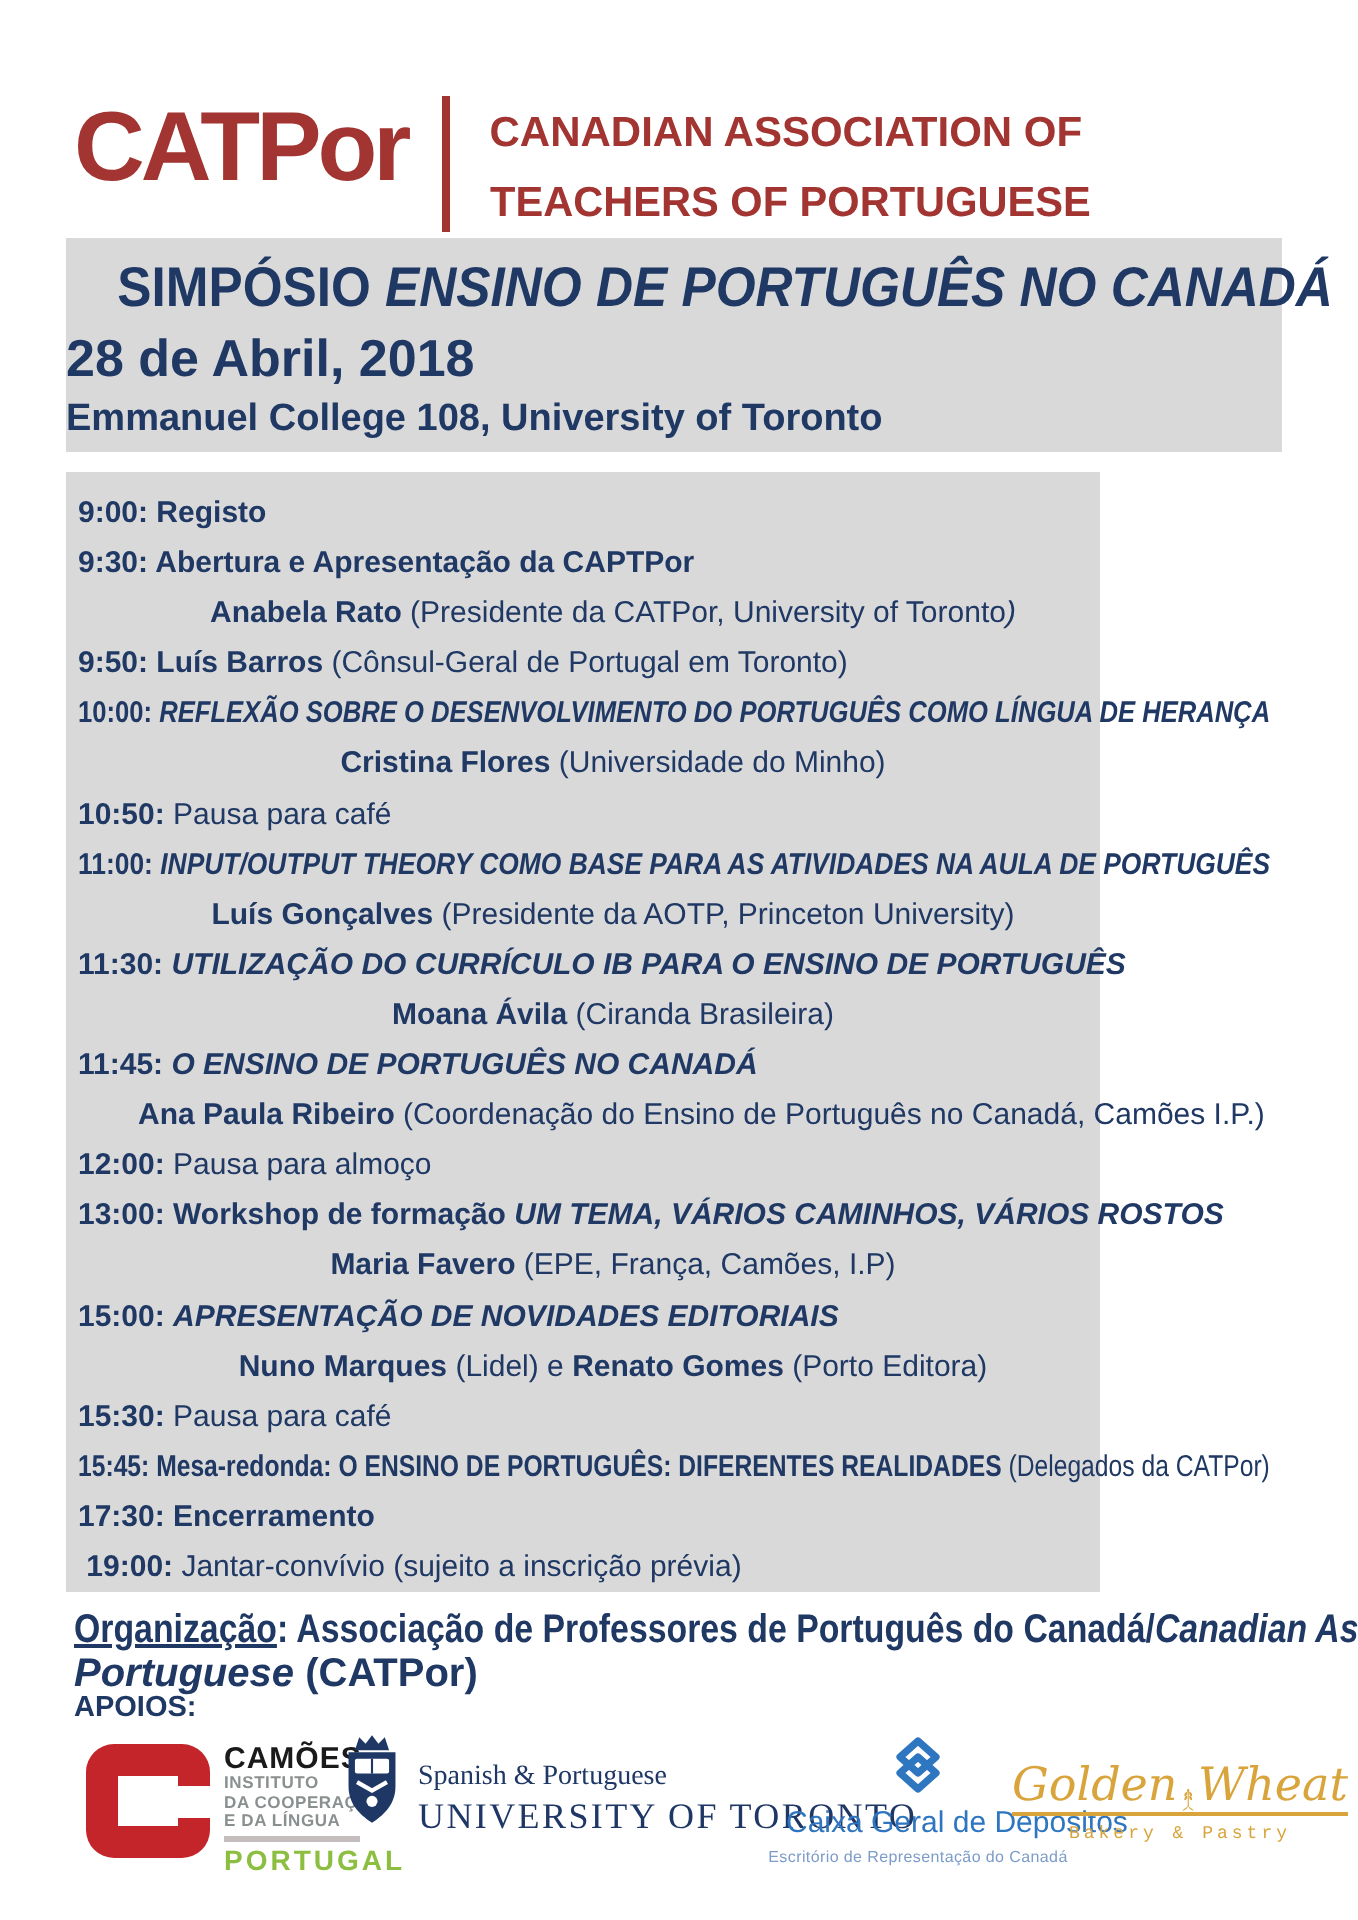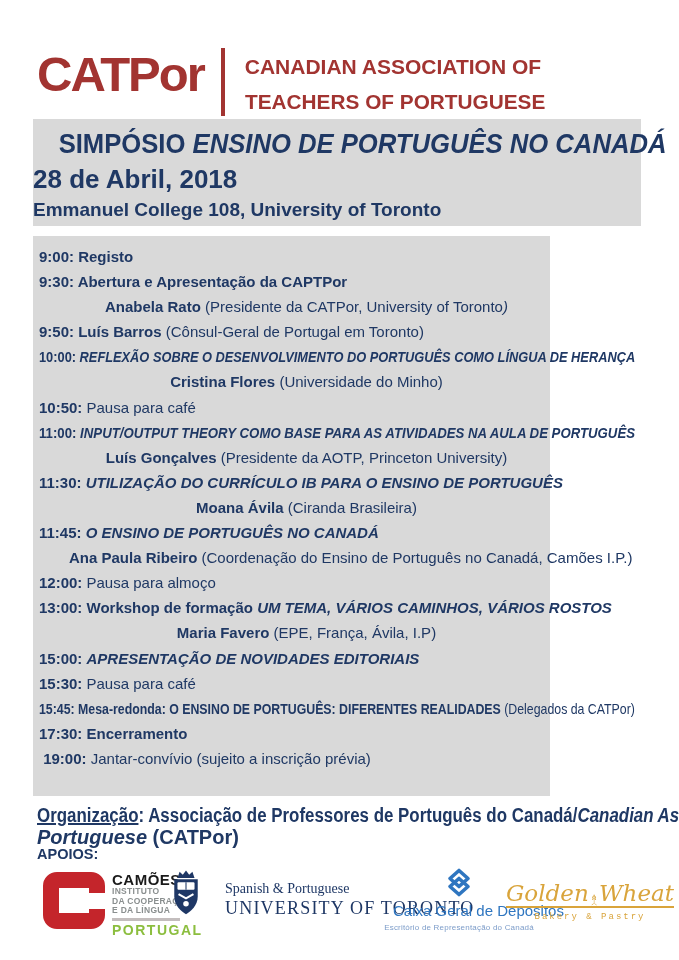--- a/index.html
+++ b/index.html
@@ -47,21 +47,21 @@
   .logo-camoes{left:10px;display:flex;}
   .camoes-c{width:62px;height:57px;box-sizing:border-box;border:16px solid #C4252B;border-radius:14px;position:relative;margin-top:6px;}
   .camoes-c::after{content:"";position:absolute;right:-16px;top:50%;transform:translateY(-50%);width:16px;height:16px;background:#fff;}
   .camoes-text{margin-left:7px;padding-top:6px;}
   .camoes-title{font-size:15px;font-weight:bold;color:#1A1A1A;letter-spacing:.5px;line-height:15px;}
   .camoes-sub{font-size:8.5px;color:#8A8F8F;font-weight:bold;line-height:9.5px;letter-spacing:.3px;}
   .camoes-smudge{width:68px;height:3px;background:#C3BDBD;margin:2px 0 2px 0;}
   .camoes-country{font-size:14px;font-weight:bold;color:#8CBE3F;letter-spacing:1.5px;line-height:15px;}
 
   
-  .logo-uoft{left:137px;display:flex;align-items:center;gap:16px;}
+  .logo-uoft{left:137px;display:flex;align-items:flex-start;}
   .uoft-text{margin-left:7px;font-family:"Liberation Serif",serif;color:#1E3765;padding-top:15px;}
   .uoft-dept{font-size:14px;line-height:16px;}
   .uoft-name{font-size:18px;letter-spacing:1.2px;line-height:22px;white-space:nowrap;}
 
   
   .logo-cgd{left:336px;width:180px;text-align:center;padding-top:2px;}
   .cgd-title{font-size:15px;color:#2F76C0;margin-top:1px;white-space:nowrap;padding-left:24px;}
   .cgd-sub{font-size:8px;color:#7C9CC9;margin-top:4px;letter-spacing:.2px;white-space:nowrap;}
 
   
@@ -100,22 +100,23 @@
       <div class="sched-row fit indent"><span class="seg-b">Cristina Flores</span><span class="seg-r"> (Universidade do Minho)</span></div>
       <div class="sched-row fit"><span class="seg-b">10:50:</span><span class="seg-r"> Pausa para café</span></div>
       <div class="sched-row fit" style="transform-origin: 0px 50%; transform: scaleX(0.880355);"><span class="seg-b">11:00: </span><span class="seg-bi">INPUT/OUTPUT THEORY COMO BASE PARA AS ATIVIDADES NA AULA DE PORTUGUÊS</span></div>
       <div class="sched-row fit indent"><span class="seg-b">Luís Gonçalves</span><span class="seg-r"> (Presidente da AOTP, Princeton University)</span></div>
       <div class="sched-row fit"><span class="seg-b">11:30: </span><span class="seg-bi">UTILIZAÇÃO DO CURRÍCULO IB PARA O ENSINO DE PORTUGUÊS</span></div>
       <div class="sched-row fit indent"><span class="seg-b">Moana Ávila</span><span class="seg-r"> (Ciranda Brasileira)</span></div>
       <div class="sched-row fit"><span class="seg-b">11:45: </span><span class="seg-bi">O ENSINO DE PORTUGUÊS NO CANADÁ</span></div>
       <div class="sched-row fit indent"><span class="seg-b">Ana Paula Ribeiro</span><span class="seg-r"> (Coordenação do Ensino de Português no Canadá, Camões I.P.)</span></div>
       <div class="sched-row fit"><span class="seg-b">12:00:</span><span class="seg-r"> Pausa para almoço</span></div>
       <div class="sched-row fit"><span class="seg-b">13:00: Workshop de formação </span><span class="seg-bi">UM TEMA, VÁRIOS CAMINHOS, VÁRIOS ROSTOS</span></div>
-      <div class="sched-row fit indent"><span class="seg-b">Maria Favero</span><span class="seg-r"> (EPE, França, Ávila, I.P)</span></div>
+      <div class="sched-row fit indent"><span class="seg-b">Maria Favero</span><span class="seg-r"> (EPE, França, Camões, I.P)</span></div>
       <div class="sched-row fit"><span class="seg-b">15:00: </span><span class="seg-bi">APRESENTAÇÃO DE NOVIDADES EDITORIAIS</span></div>
+      <div class="sched-row fit indent"><span class="seg-b">Nuno Marques</span><span class="seg-r"> (Lidel) e </span><span class="seg-b">Renato Gomes</span><span class="seg-r"> (Porto Editora)</span></div>
       <div class="sched-row fit"><span class="seg-b">15:30:</span><span class="seg-r"> Pausa para café</span></div>
       <div class="sched-row fit" style="transform-origin: 0px 50%; transform: scaleX(0.822069);"><span class="seg-b">15:45: Mesa-redonda: O ENSINO DE PORTUGUÊS: DIFERENTES REALIDADES</span><span class="seg-r"> (Delegados da CATPor)</span></div>
       <div class="sched-row fit"><span class="seg-b">17:30: Encerramento</span></div>
       <div class="sched-row fit"><span class="seg-b">&nbsp;19:00:</span><span class="seg-r"> Jantar-convívio (sujeito a inscrição prévia)</span></div>
     </div>
 
   <div class="footer-org">
     <div class="f-line fit" style="transform-origin: 0px 50%; transform: scaleX(0.845188);"><span class="seg-bu">Organização</span><span class="seg-b">: Associação de Professores de Português do Canadá/</span><span class="seg-bi">Canadian Association of Teachers of</span></div>
     <div class="f-line fit"><span class="seg-bi">Portuguese</span><span class="seg-b"> (CATPor)</span></div>
   </div>

